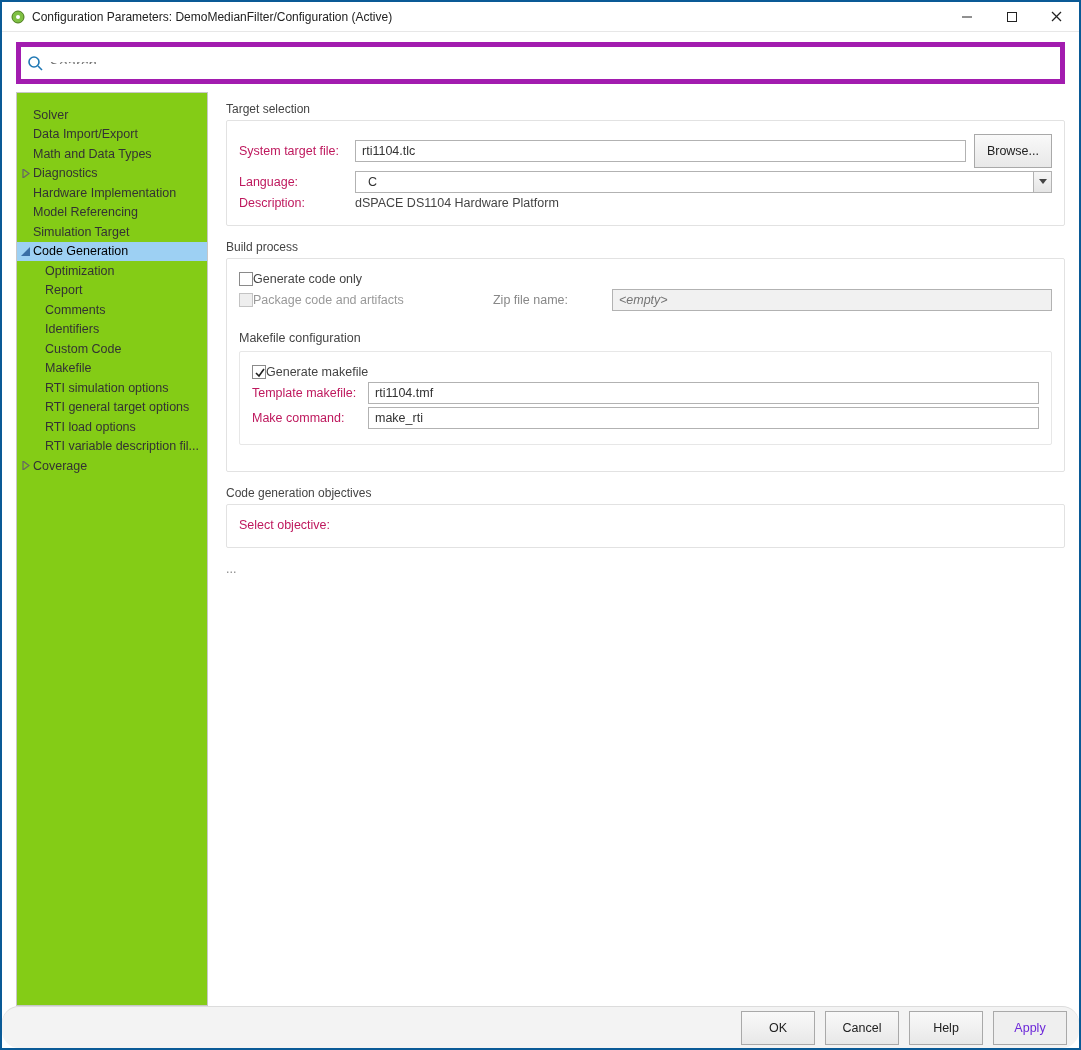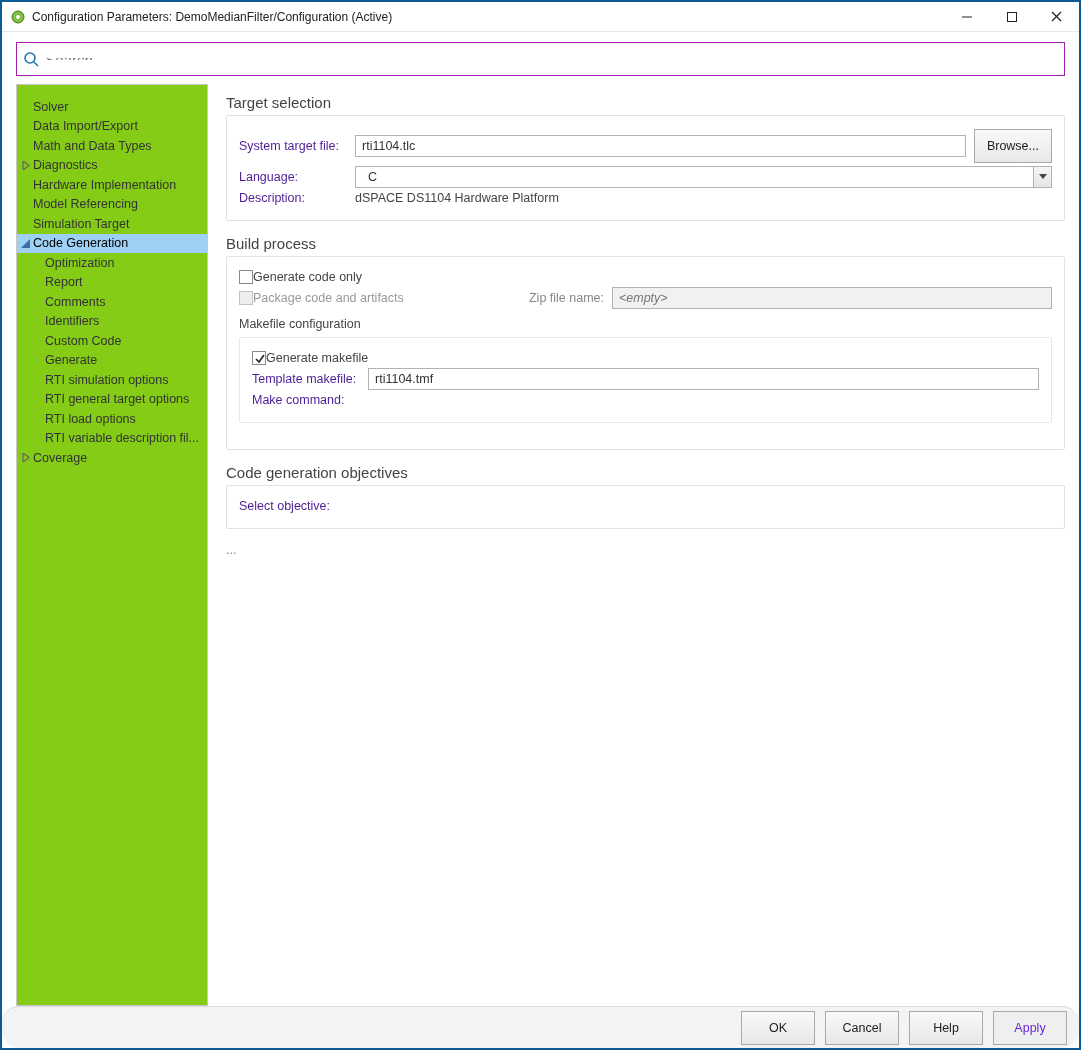--- a/index.html
+++ b/index.html
@@ -45,21 +45,21 @@
     font-family: inherit;
   }
   .win-btn svg { display:block; }
 
   
   .search-wrap {
     padding: 10px 14px 8px 14px;
   }
   .search-box {
     height: 27px;
-    border: 1px solid #a21caf;
+    border: 5px solid #a21caf;
     background: #fff;
     display: flex;
     align-items: center;
     padding: 16px 6px;
   }
   .search-box svg { flex: none; margin-right: 4px; }
   .search-box input {
     border: none; outline: none;
     width: 100%; height: 100%;
     font-size: 15px;
@@ -108,21 +108,21 @@
   .tree-item .tc svg { display:block; }
 
   
   .content {
     flex: 1;
     padding: 6px 0 0 18px;
     overflow: auto;
     color: #444;
   }
   .section-title {
-    font-size: 15px;
+    font-size: 12px;
     color: #444;
     margin: 4px 0 4px 0;
   }
   .panel {
     border: 1px solid #e2e2e2;
     border-radius: 2px;
     padding: 10px 12px 12px 12px;
     margin-bottom: 14px;
     background: #fff;
   }
@@ -130,21 +130,21 @@
     border: 1px solid #e7e7e7;
     margin-top: 6px;
   }
   .row {
     display: flex;
     align-items: center;
     margin: 3px 0;
     gap: 8px;
   }
   .row .label {
-    color: #4c1d95;
+    color: #be185d;
   }
   .row .label.fxw { width: 108px; flex:none; }
   input[type=text].field, .select {
     height: 22px;
     border: 1px solid #b2b2b2;
     background: #fff;
     font: inherit;
     color: #333;
     padding: 0 6px;
   }
@@ -184,21 +184,21 @@
   }
   .chk .box {
     width: 14px; height: 14px;
     border: 1px solid #8a8a8a;
     background: #fff;
     display:inline-flex; align-items:center; justify-content:center;
   }
   .chk .box.disabled { background:#eee; border-color:#c3c3c3; }
   .chk .box svg { display:block; }
   .subheader {
-    color:#444; margin: 8px 0 4px 0;
+    color:#444; margin: 20px 0 4px 0;
   }
   .ellipsis { color:#888; margin-top:4px; }
 
   
   .footer {
     height: 42px;
     border-top: 1px solid #dcdcdc;
     background: #f3f3f3;
     display:flex; align-items:center; justify-content:flex-end;
     gap: 10px;
@@ -294,21 +294,21 @@
       <div class="tree-item child">
         <span>Comments</span>
       </div>
       <div class="tree-item child">
         <span>Identifiers</span>
       </div>
       <div class="tree-item child">
         <span>Custom Code</span>
       </div>
       <div class="tree-item child">
-        <span>Generate</span>
+        <span>Makefile</span>
       </div>
       <div class="tree-item child">
         <span>RTI simulation options</span>
       </div>
       <div class="tree-item child">
         <span>RTI general target options</span>
       </div>
       <div class="tree-item child">
         <span>RTI load options</span>
       </div>
@@ -359,41 +359,42 @@
           <span>Generate code only</span>
         </label>
       </div>
       <div class="row">
         <label class="chk">
           <span class="box disabled"></span>
           <span style="color:#999">Package code and artifacts</span>
         </label>
         <span style="flex:1"></span>
         <span class="label" style="color:#888">Zip file name:</span>
-        <input type="text" class="field" style="width: 440px;" disabled="" placeholder="&lt;empty&gt;">
+        <input type="text" class="field" style="width: 440px; margin-left: 36px;" disabled="" placeholder="&lt;empty&gt;">
       </div>
 
       <div class="subheader">Makefile configuration</div>
       <div class="panel nested">
         <div class="row">
           <label class="chk">
             <span class="box">
               <svg width="11" height="11">
                   <polyline points="2,6 5,9 10,2" fill="none" stroke="#222" stroke-width="1.6"></polyline>
                 </svg>
             </span>
             <span>Generate makefile</span>
           </label>
         </div>
         <div class="row">
           <span class="label" style="width:108px">Template makefile:</span>
           <input type="text" class="field" style="flex: 1 1 0%;" value="rti1104.tmf">
         </div>
         <div class="row">
           <span class="label" style="width:108px">Make command:</span>
+          <input type="text" class="field" style="flex: 1 1 0%;" value="make_rti">
         </div>
       </div>
     </div>
 
     <div class="section-title">Code generation objectives</div>
     <div class="panel">
       <div class="row">
         <span class="label">Select objective:</span>
       </div>
     </div>

